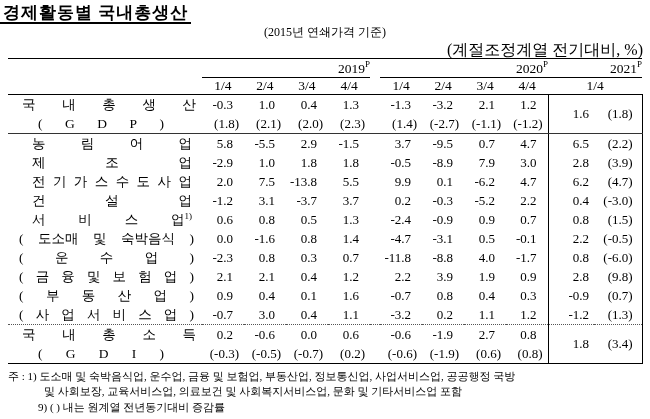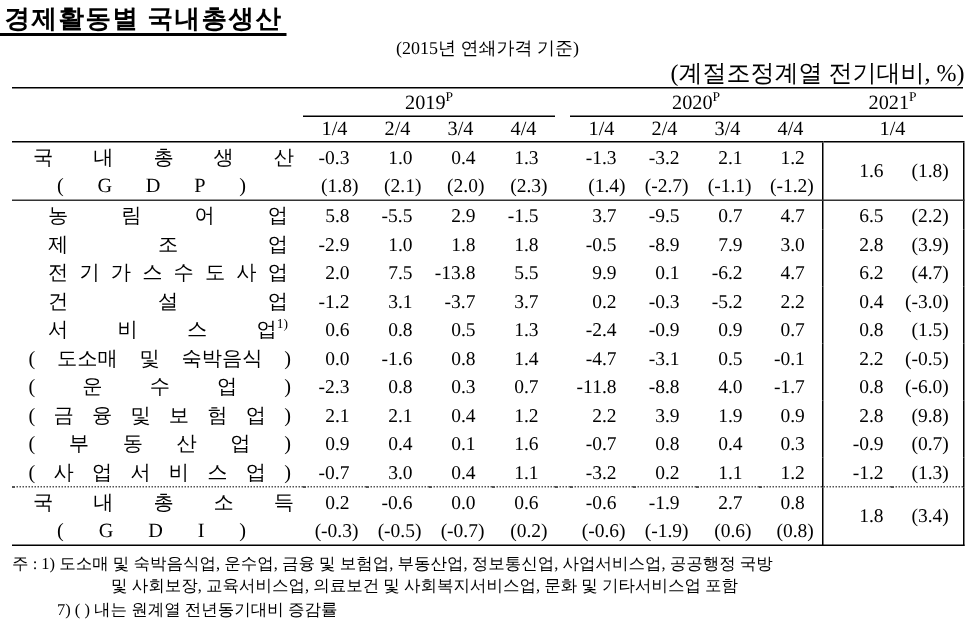--- a/index.html
+++ b/index.html
@@ -14,21 +14,21 @@
     border-bottom:2px solid #000;padding:0 3px 0 3px;letter-spacing:1px;
   }
   .subtitle{text-align:center;font-size:12px;line-height:15px;margin-top:1px;}
   .unit-note{text-align:right;font-size:16px;line-height:15px;padding-right:7px;margin-top:2px;}
   table{
     border-collapse:collapse;table-layout:fixed;
     margin-left:8px;width:634px;margin-top:1px;
   }
   td{padding:0;vertical-align:middle;}
   
-  tr.years td{border-top:1.6px solid #000;height:17px;text-align:center;font-size:13.5px;}
+  tr.years td{border-top:1.6px solid #000;height:17px;text-align:right;font-size:13.5px;}
   tr.years td.year{border-bottom:1px solid #000;}
   tr.years sup{font-size:9px;}
   tr.quarters td{border-bottom:1.5px solid #000;height:16px;text-align:center;font-size:13.5px;}
   
   tbody td{height:19px;font-size:13px;line-height:19px;}
   td.num{text-align:right;padding-right:11px;}
   td.paren{text-align:right;padding-right:5px;}
   td.y21a{border-left:1.6px solid #000;text-align:right;padding-right:5px;}
   td.y21b{border-right:1.6px solid #000;text-align:right;padding-right:9px;}
   td.spacer{padding:0;}
@@ -40,21 +40,21 @@
   
   .lbl{display:flex;justify-content:space-between;align-items:baseline;font-size:13.5px;}
   .lbl sup{font-size:9px;line-height:0;}
   .lbl-top{padding:0 6px 0 14px;}
   .lbl-main{padding:0 10px 0 24px;}
   .lbl-sub{padding:0 8px 0 11px;}
   .lbl-gdp{padding:0 38px 0 30px;}
   
   .footnotes{font-size:11px;line-height:15.5px;margin-top:5px;}
   .fn1{padding-left:8px;}
-  .fn2{padding-left:74px;}
+  .fn2{padding-left:44px;}
   .fn3{padding-left:38px;}
 </style>
 </head>
 <body>
 
 <div class="title-wrap">
   <span class="title">경제활동별 국내총생산</span>
 </div>
 <div class="subtitle">(2015년 연쇄가격 기준)</div>
 <div class="unit-note">(계절조정계열 전기대비, %)</div>
@@ -404,14 +404,14 @@
         <td class="paren">(-1.9)</td>
         <td class="paren">(0.6)</td>
         <td class="paren">(0.8)</td>
       </tr>
     </tbody>
 </table>
 
 <div class="footnotes">
   <div class="fn1">주 : 1) 도소매 및 숙박음식업, 운수업, 금융 및 보험업, 부동산업, 정보통신업, 사업서비스업, 공공행정 국방</div>
   <div class="fn2">및 사회보장, 교육서비스업, 의료보건 및 사회복지서비스업, 문화 및 기타서비스업 포함</div>
-  <div class="fn3">7) ( ) 내는 원계열 전년동기대비 증감률</div>
+  <div class="fn3">9) ( ) 내는 원계열 전년동기대비 증감률</div>
 </div>
 
 </body></html>

